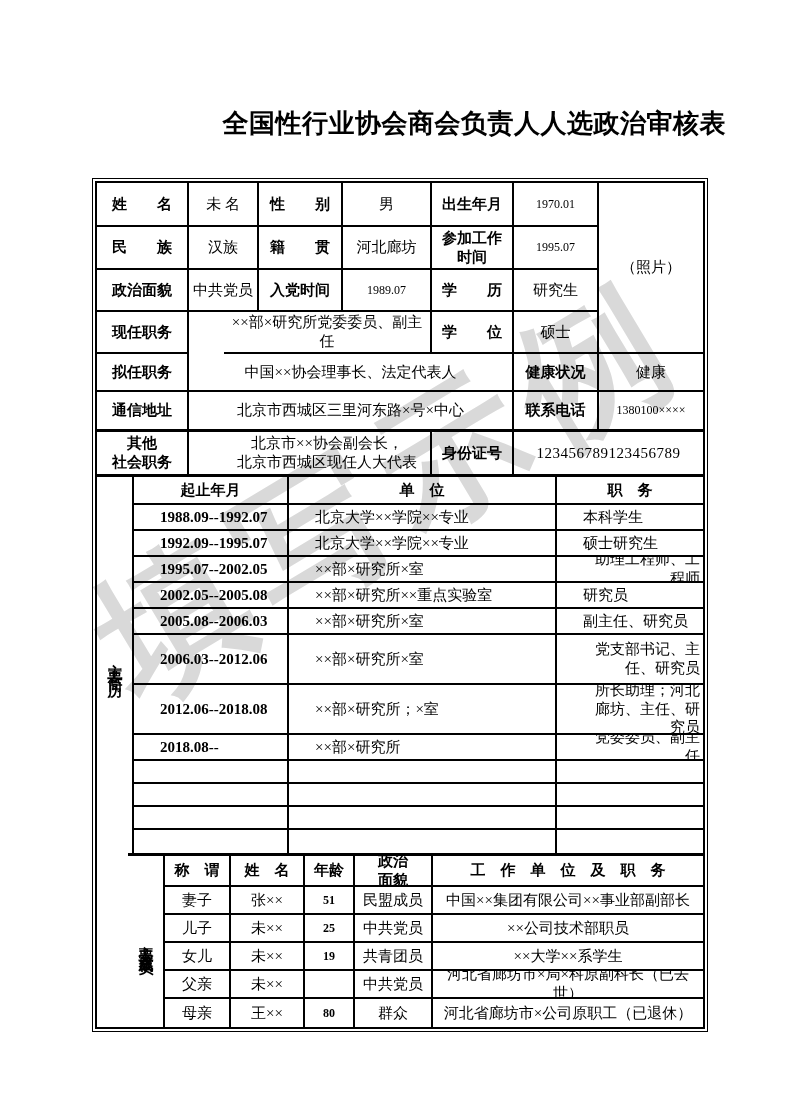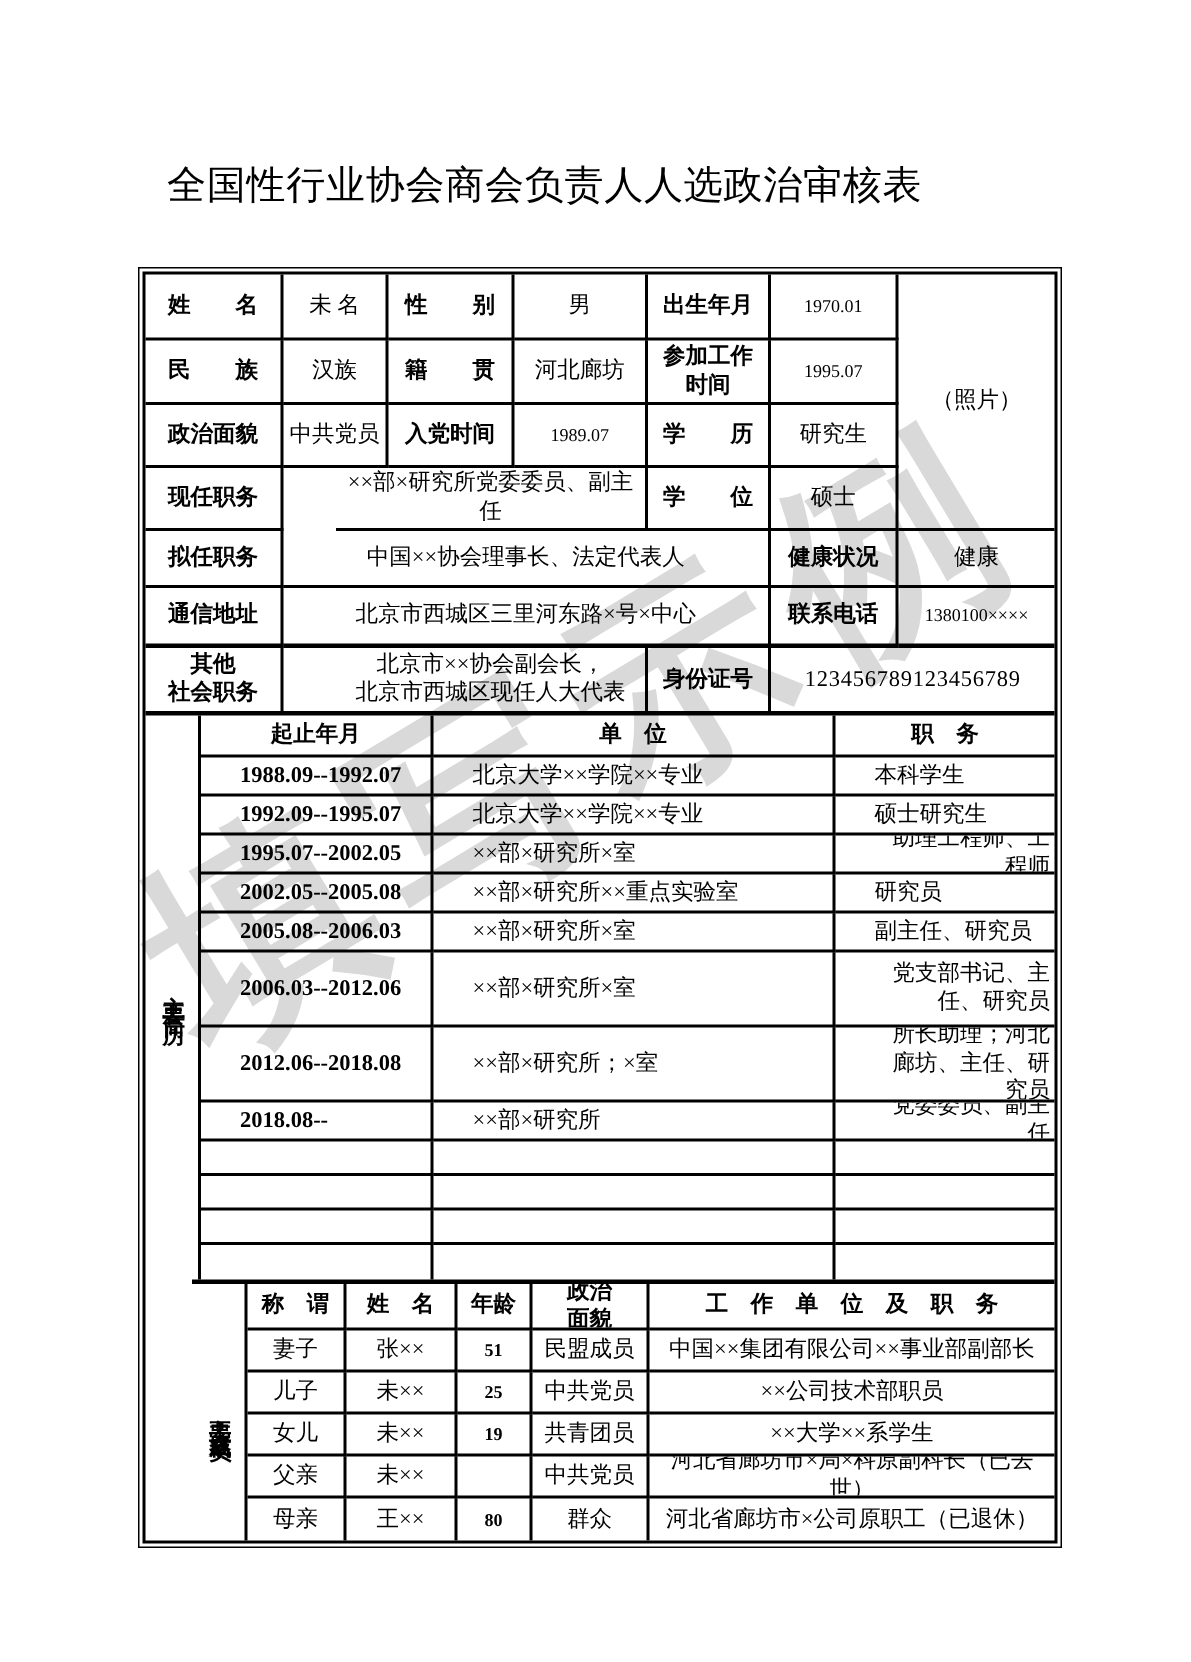--- a/index.html
+++ b/index.html
@@ -1,17 +1,17 @@
 <!DOCTYPE html>
 <html><head>
 <meta charset="utf-8">
 <style>
   html,body{margin:0;padding:0;background:#ffffff;}
   body{width:794px;height:1108px;position:relative;font-family:"Liberation Serif","DejaVu Serif",serif;color:#000;}
-  .title{position:absolute;left:0;top:106px;width:726px;text-align:center;font-size:26px;font-weight:400;letter-spacing:0.5px;z-index:2;}
+  .title{position:absolute;left:0;top:106px;width:726px;text-align:right;font-size:26px;font-weight:700;letter-spacing:0.5px;z-index:2;}
   .watermark{position:absolute;left:112px;top:560px;font-size:146px;font-weight:700;color:#d9d9d9;letter-spacing:16px;white-space:nowrap;transform:rotate(-31deg);transform-origin:left center;z-index:0;user-select:none;}
   .form{position:absolute;left:95px;top:181px;width:606px;border:2px solid #000;outline:1px solid #000;outline-offset:2px;z-index:1;background:transparent;}
   .sec{display:grid;}
   .s1{grid-template-columns:92px 70px 84px 89px 82px 85px 1fr;grid-template-rows:44px 43px 42px 42px 38px 40px 42px;}
   .s2{grid-template-columns:37px 155px 268px 1fr;grid-template-rows:28px 26px 26px 26px 26px 26px 50px 50px 26px 23px 23px 23px 23px;border-top:3px solid #000;}
   .s3{grid-template-columns:37px 66px 74px 50px 78px 1fr;grid-template-rows:31px 28px 28px 28px 28px 28px;border-top:3px solid #000;margin-left:31px;}
   .c{border-right:2px solid #000;border-bottom:2px solid #000;display:flex;align-items:center;justify-content:center;text-align:center;font-size:15px;line-height:1.25;box-sizing:border-box;padding:1px 3px;overflow:hidden;}
   .nr{border-right:none;}
   .nb{border-bottom:none;}
   .bb3{border-bottom-width:3px;}

